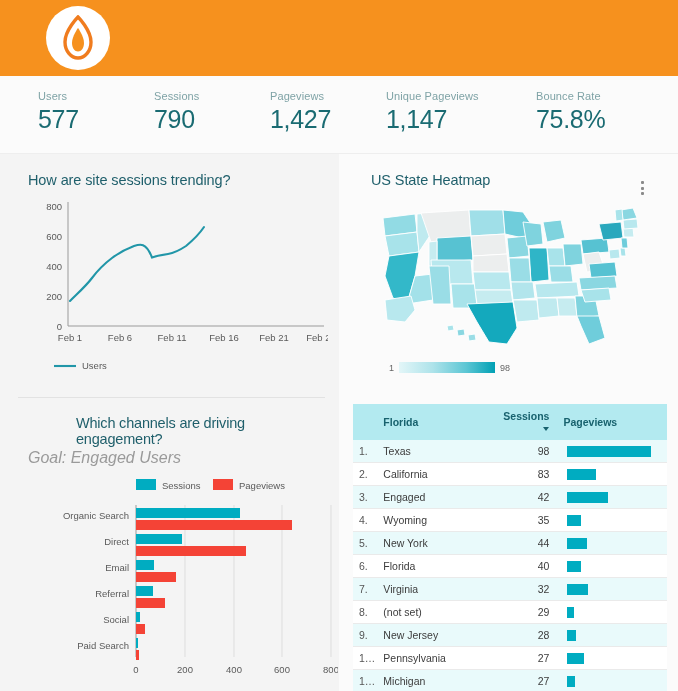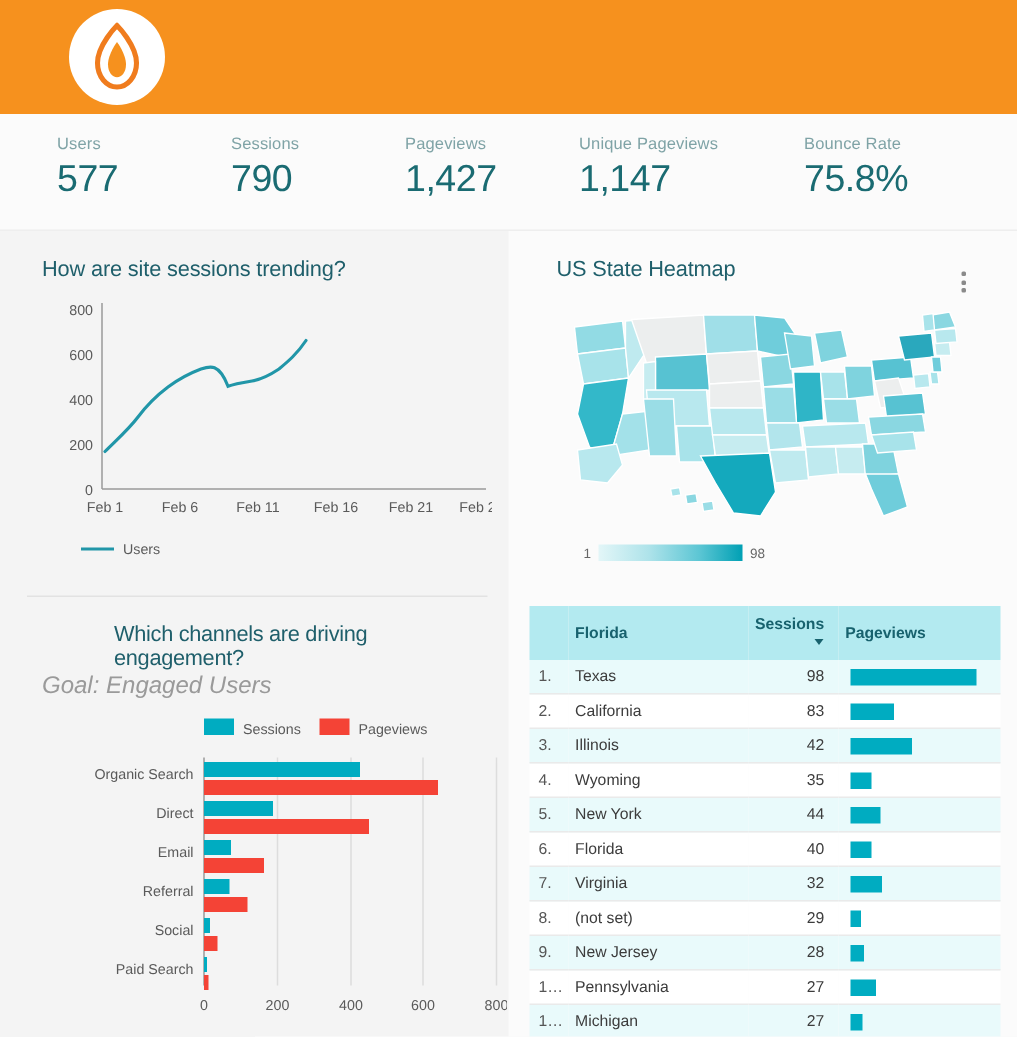--- a/index.html
+++ b/index.html
@@ -393,21 +393,21 @@
             <tr>
               <td class="idx">2.</td>
               <td class="region">California</td>
               <td class="sessions">83</td>
               <td class="pv">
                 <span class="pv-bar" style="width: 29px;"></span>
               </td>
             </tr>
             <tr>
               <td class="idx">3.</td>
-              <td class="region">Illinois</td>
+              <td class="region">Engaged</td>
               <td class="sessions">42</td>
               <td class="pv">
                 <span class="pv-bar" style="width: 41px;"></span>
               </td>
             </tr>
             <tr>
               <td class="idx">4.</td>
               <td class="region">Wyoming</td>
               <td class="sessions">35</td>
               <td class="pv">

